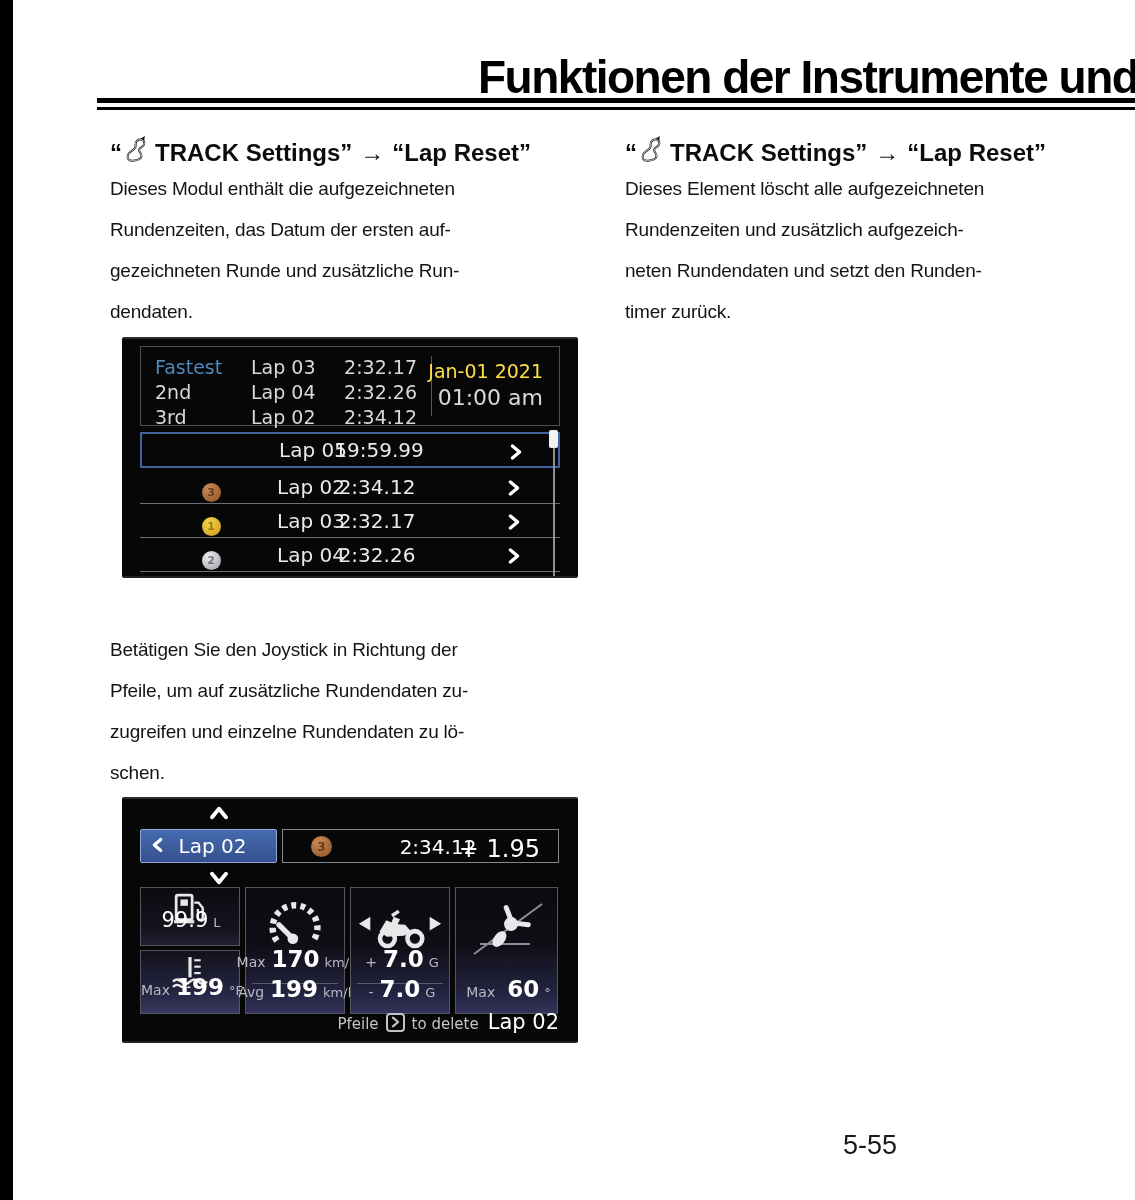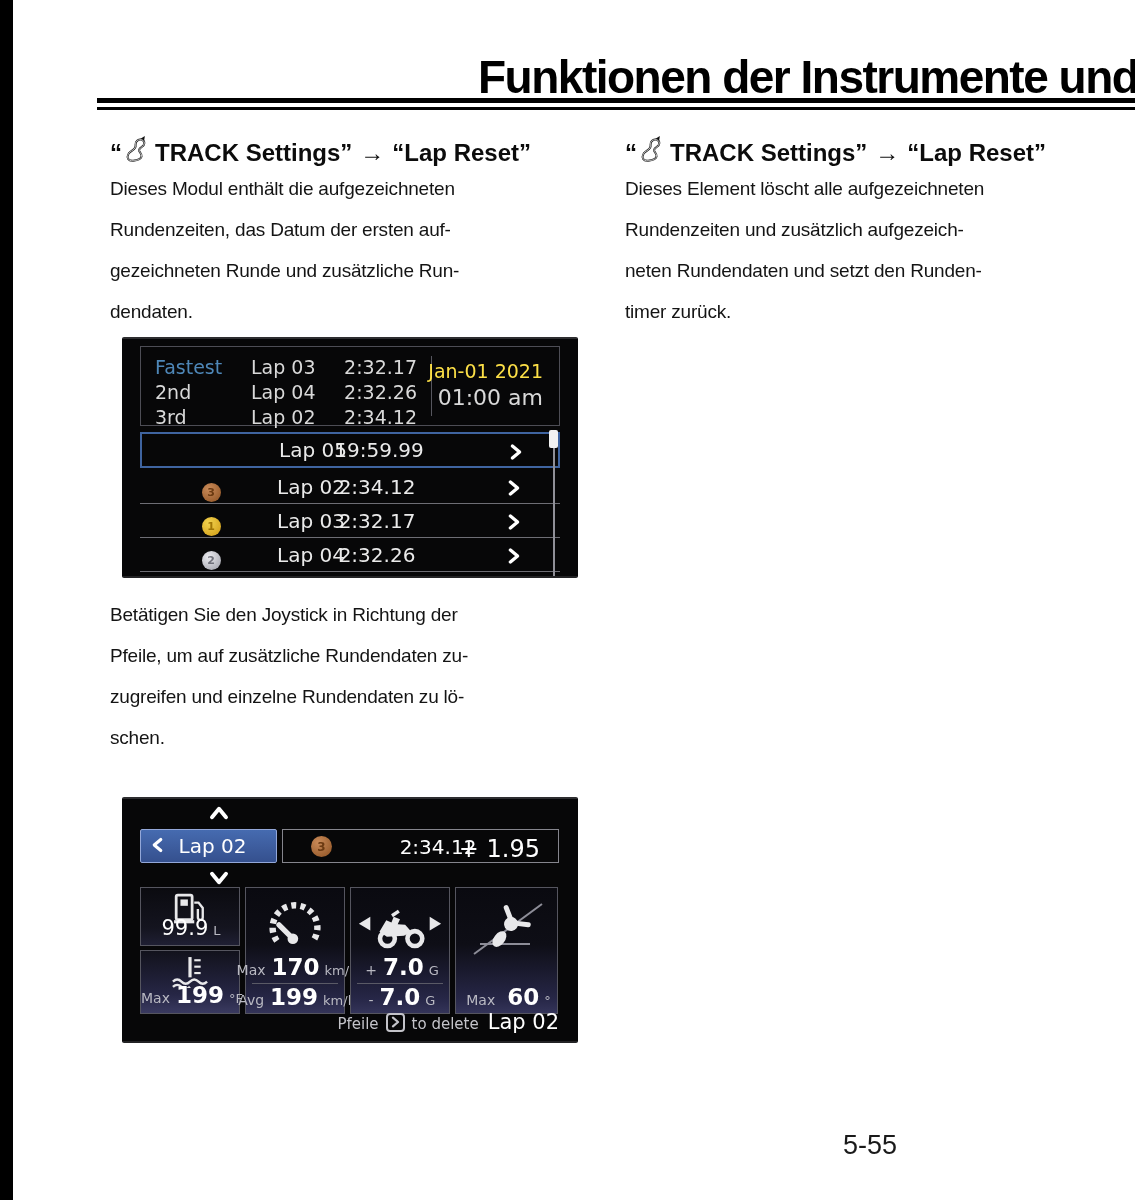--- a/index.html
+++ b/index.html
@@ -80,21 +80,21 @@
   .info-time  { position:absolute; left:100px; top:5px; width:110px; text-align:center; font-size:20px; color:#fff; }
   .info-delta { position:absolute; right:18px; top:5px; font-size:24px; color:#fff; }
 
   .cell { position:absolute; border:1px solid #55555f; }
   .cell.short-top { background:linear-gradient(#0b0b10 0%, #14141f 70%, #1f1f33 100%); }
   .cell.short-bot { background:linear-gradient(#12121c 0%, #262645 70%, #3a3a60 100%); }
   .cell.tall      { background:linear-gradient(#0a0a10 0%, #0e0e16 45%, #262646 88%, #343459 100%); }
   .cell-icon { position:absolute; left:0; right:0; display:flex; justify-content:center; }
   .val-line { position:absolute; left:0; right:0; display:flex; align-items:baseline; justify-content:center; white-space:nowrap; }
   .val-small { font-size:14px; color:#b9b9c2; margin:0 4px; }
-  .val-big   { font-size:23px; color:#ffffff; font-weight:bold; margin:0 2px; }
+  .val-big   { font-size:23px; color:#ffffff; font-weight:bold; margin:8px 2px; }
   .val-unit  { font-size:13px; color:#b9b9c2; margin-left:3px; }
   .mini-divider { position:absolute; left:6px; right:6px; height:1px; background:#5a5a66; }
 
   .tft-footer { position:absolute; right:19px; bottom:7px; display:flex; align-items:baseline; font-size:15px; color:#c3c3c9; white-space:nowrap; }
   .tft-footer .press-lap { font-size:21px; color:#fff; margin-left:9px; }
   .keybox {
     display:inline-flex; align-items:center; justify-content:center; align-self:center;
     width:19px; height:19px; border:2px solid #c3c3c9; border-radius:4px; margin:0 7px; color:#c3c3c9;
   }
 </style>
@@ -208,21 +208,21 @@
       <svg width="12" height="18" viewBox="0 0 10 14">
           <polyline points="2,2 8,7 2,12" fill="none" stroke="currentColor" stroke-width="2.8" stroke-linecap="round" stroke-linejoin="round"></polyline>
         </svg>
     </span>
   </div>
 
   <div class="abs scroll-track"></div>
   <div class="abs scroll-thumb"></div>
 </div>
 
-<div class="abs body-text" style="left:110px; top:594px; width:560px;">Betätigen Sie den Joystick in Richtung der
+<div class="abs body-text" style="left:110px; top:629px; width:560px;">Betätigen Sie den Joystick in Richtung der
 Pfeile, um auf zusätzliche Rundendaten zu-
 zugreifen und einzelne Rundendaten zu lö-
 schen.</div>
 
 <div class="abs tft" style="left:122px; top:797px; width:456px; height:246px;">
 
   <div class="abs nav-chevron" style="left:86px; top:6px;">
     <svg width="22" height="14" viewBox="0 0 14 10">
         <polyline points="2,8 7,2 12,8" fill="none" stroke="#fff" stroke-width="2.8" stroke-linecap="round" stroke-linejoin="round"></polyline>
       </svg>

